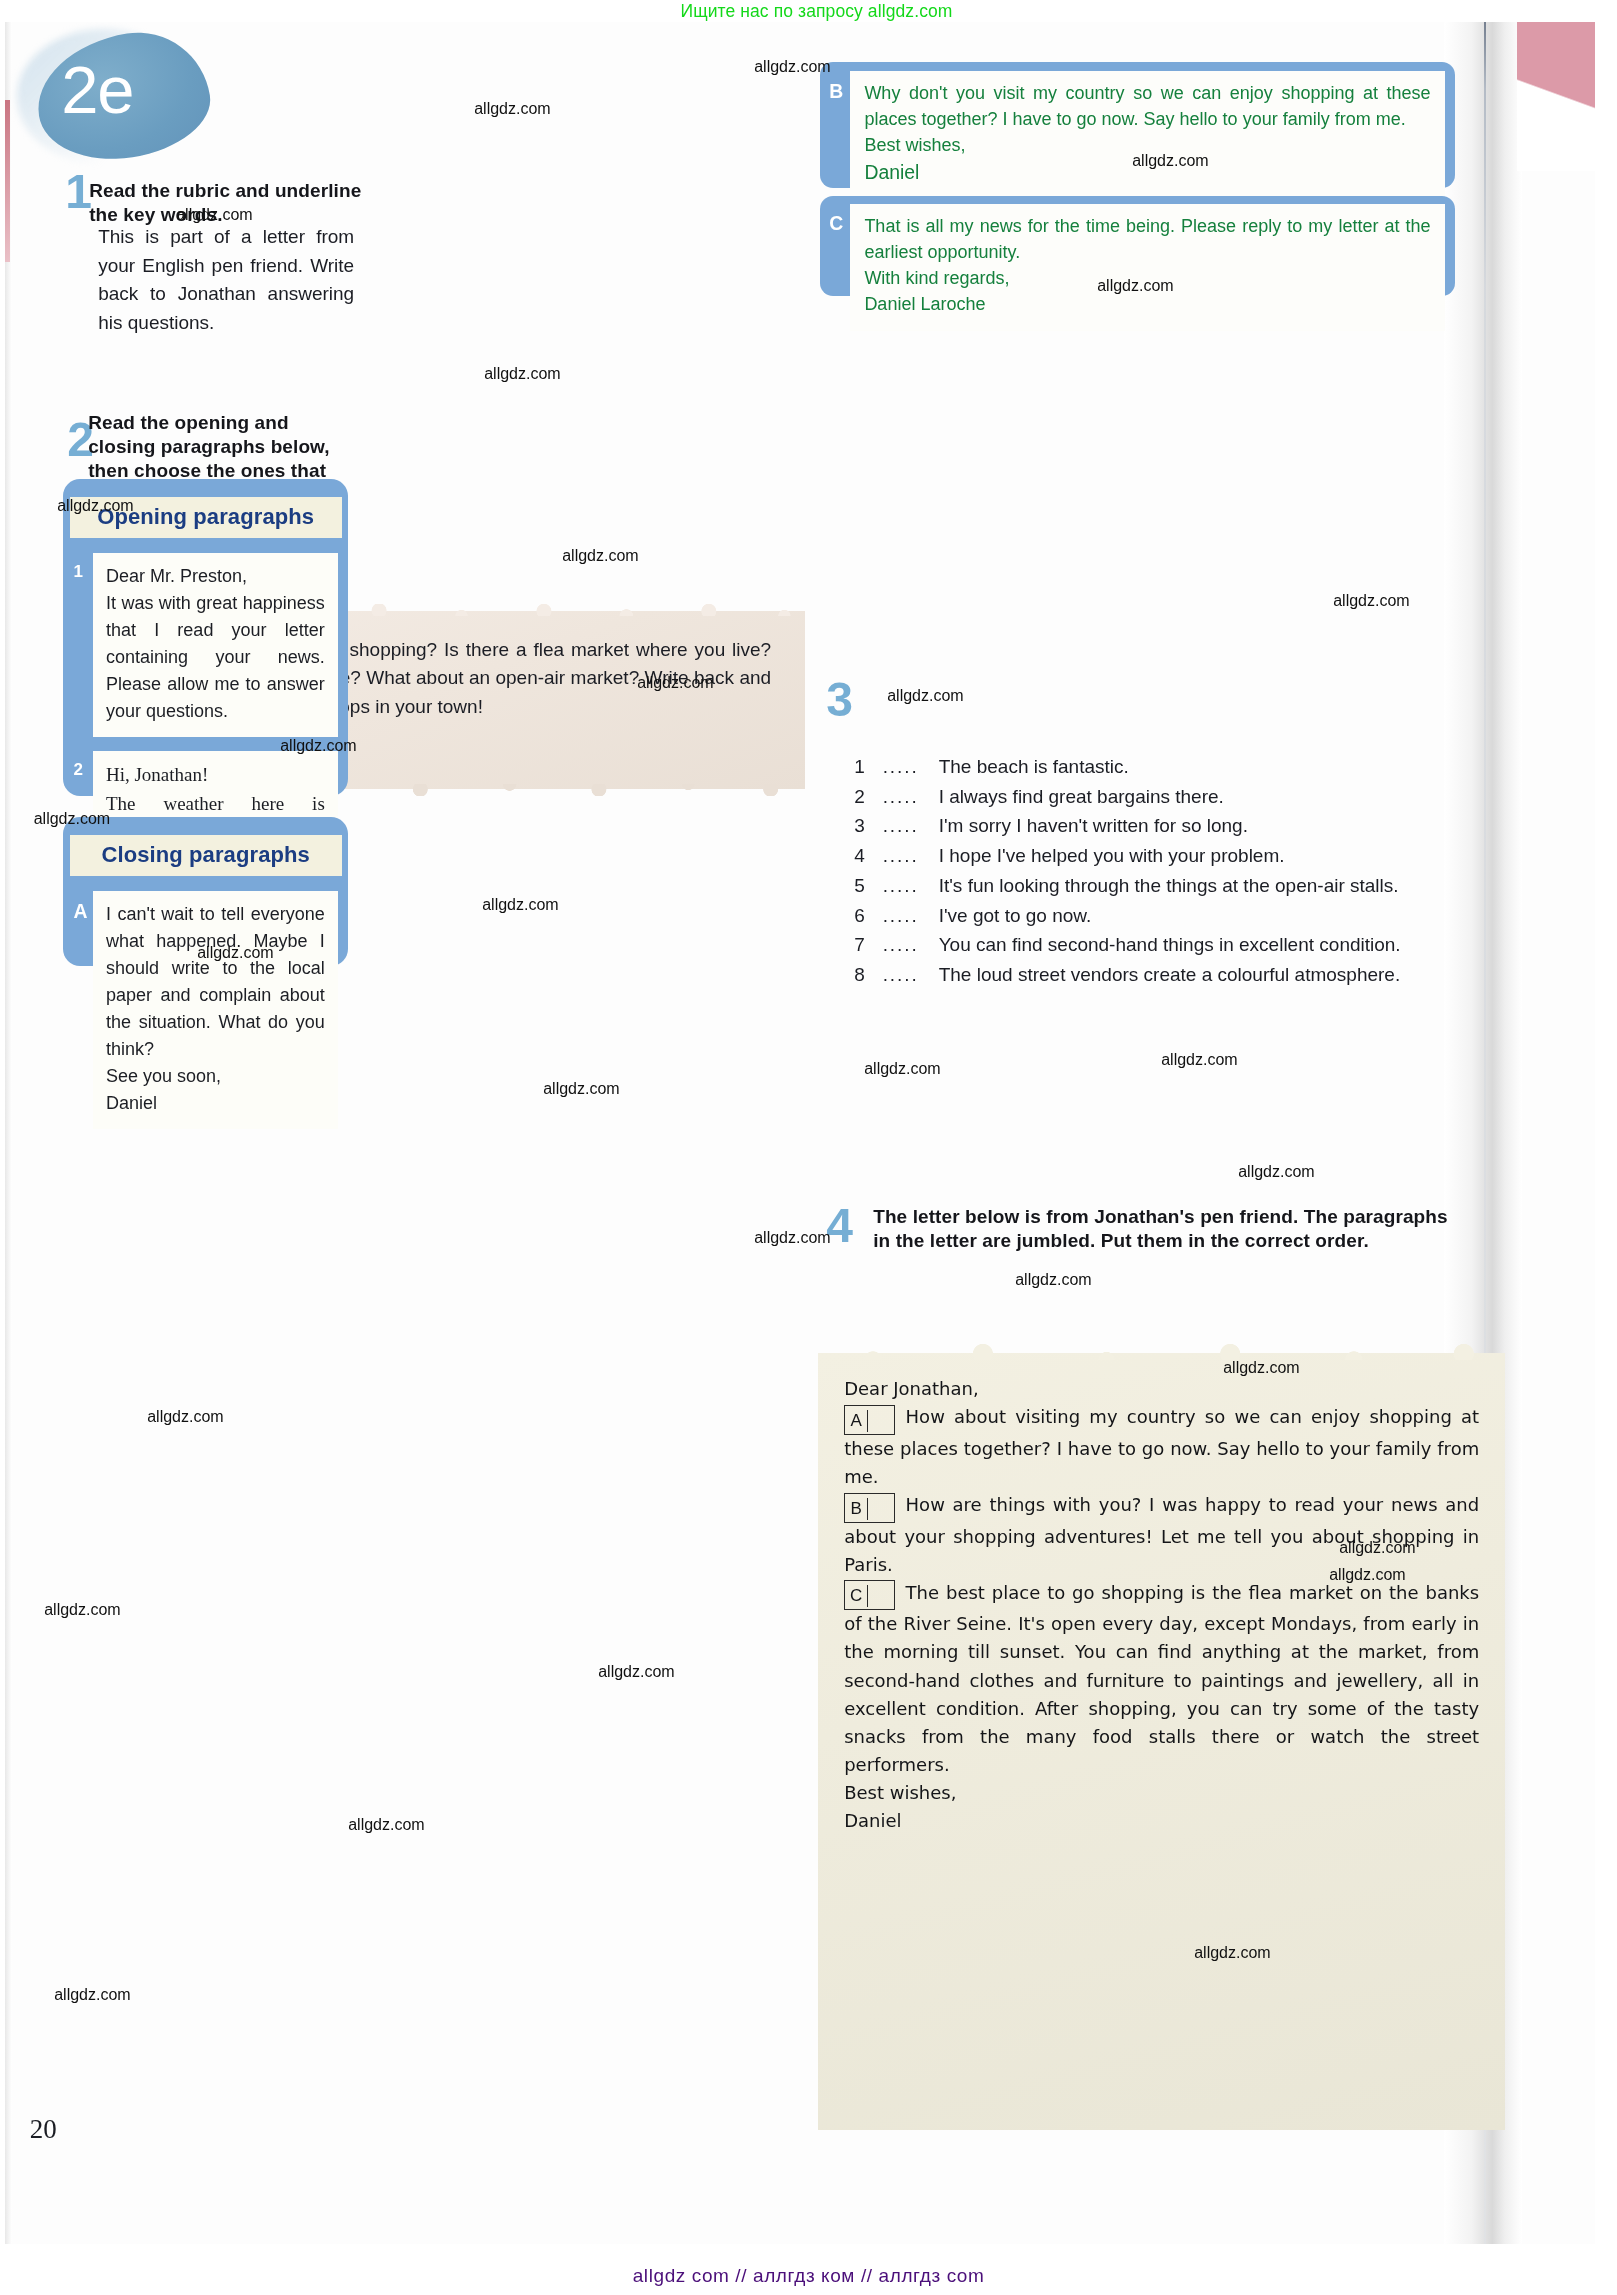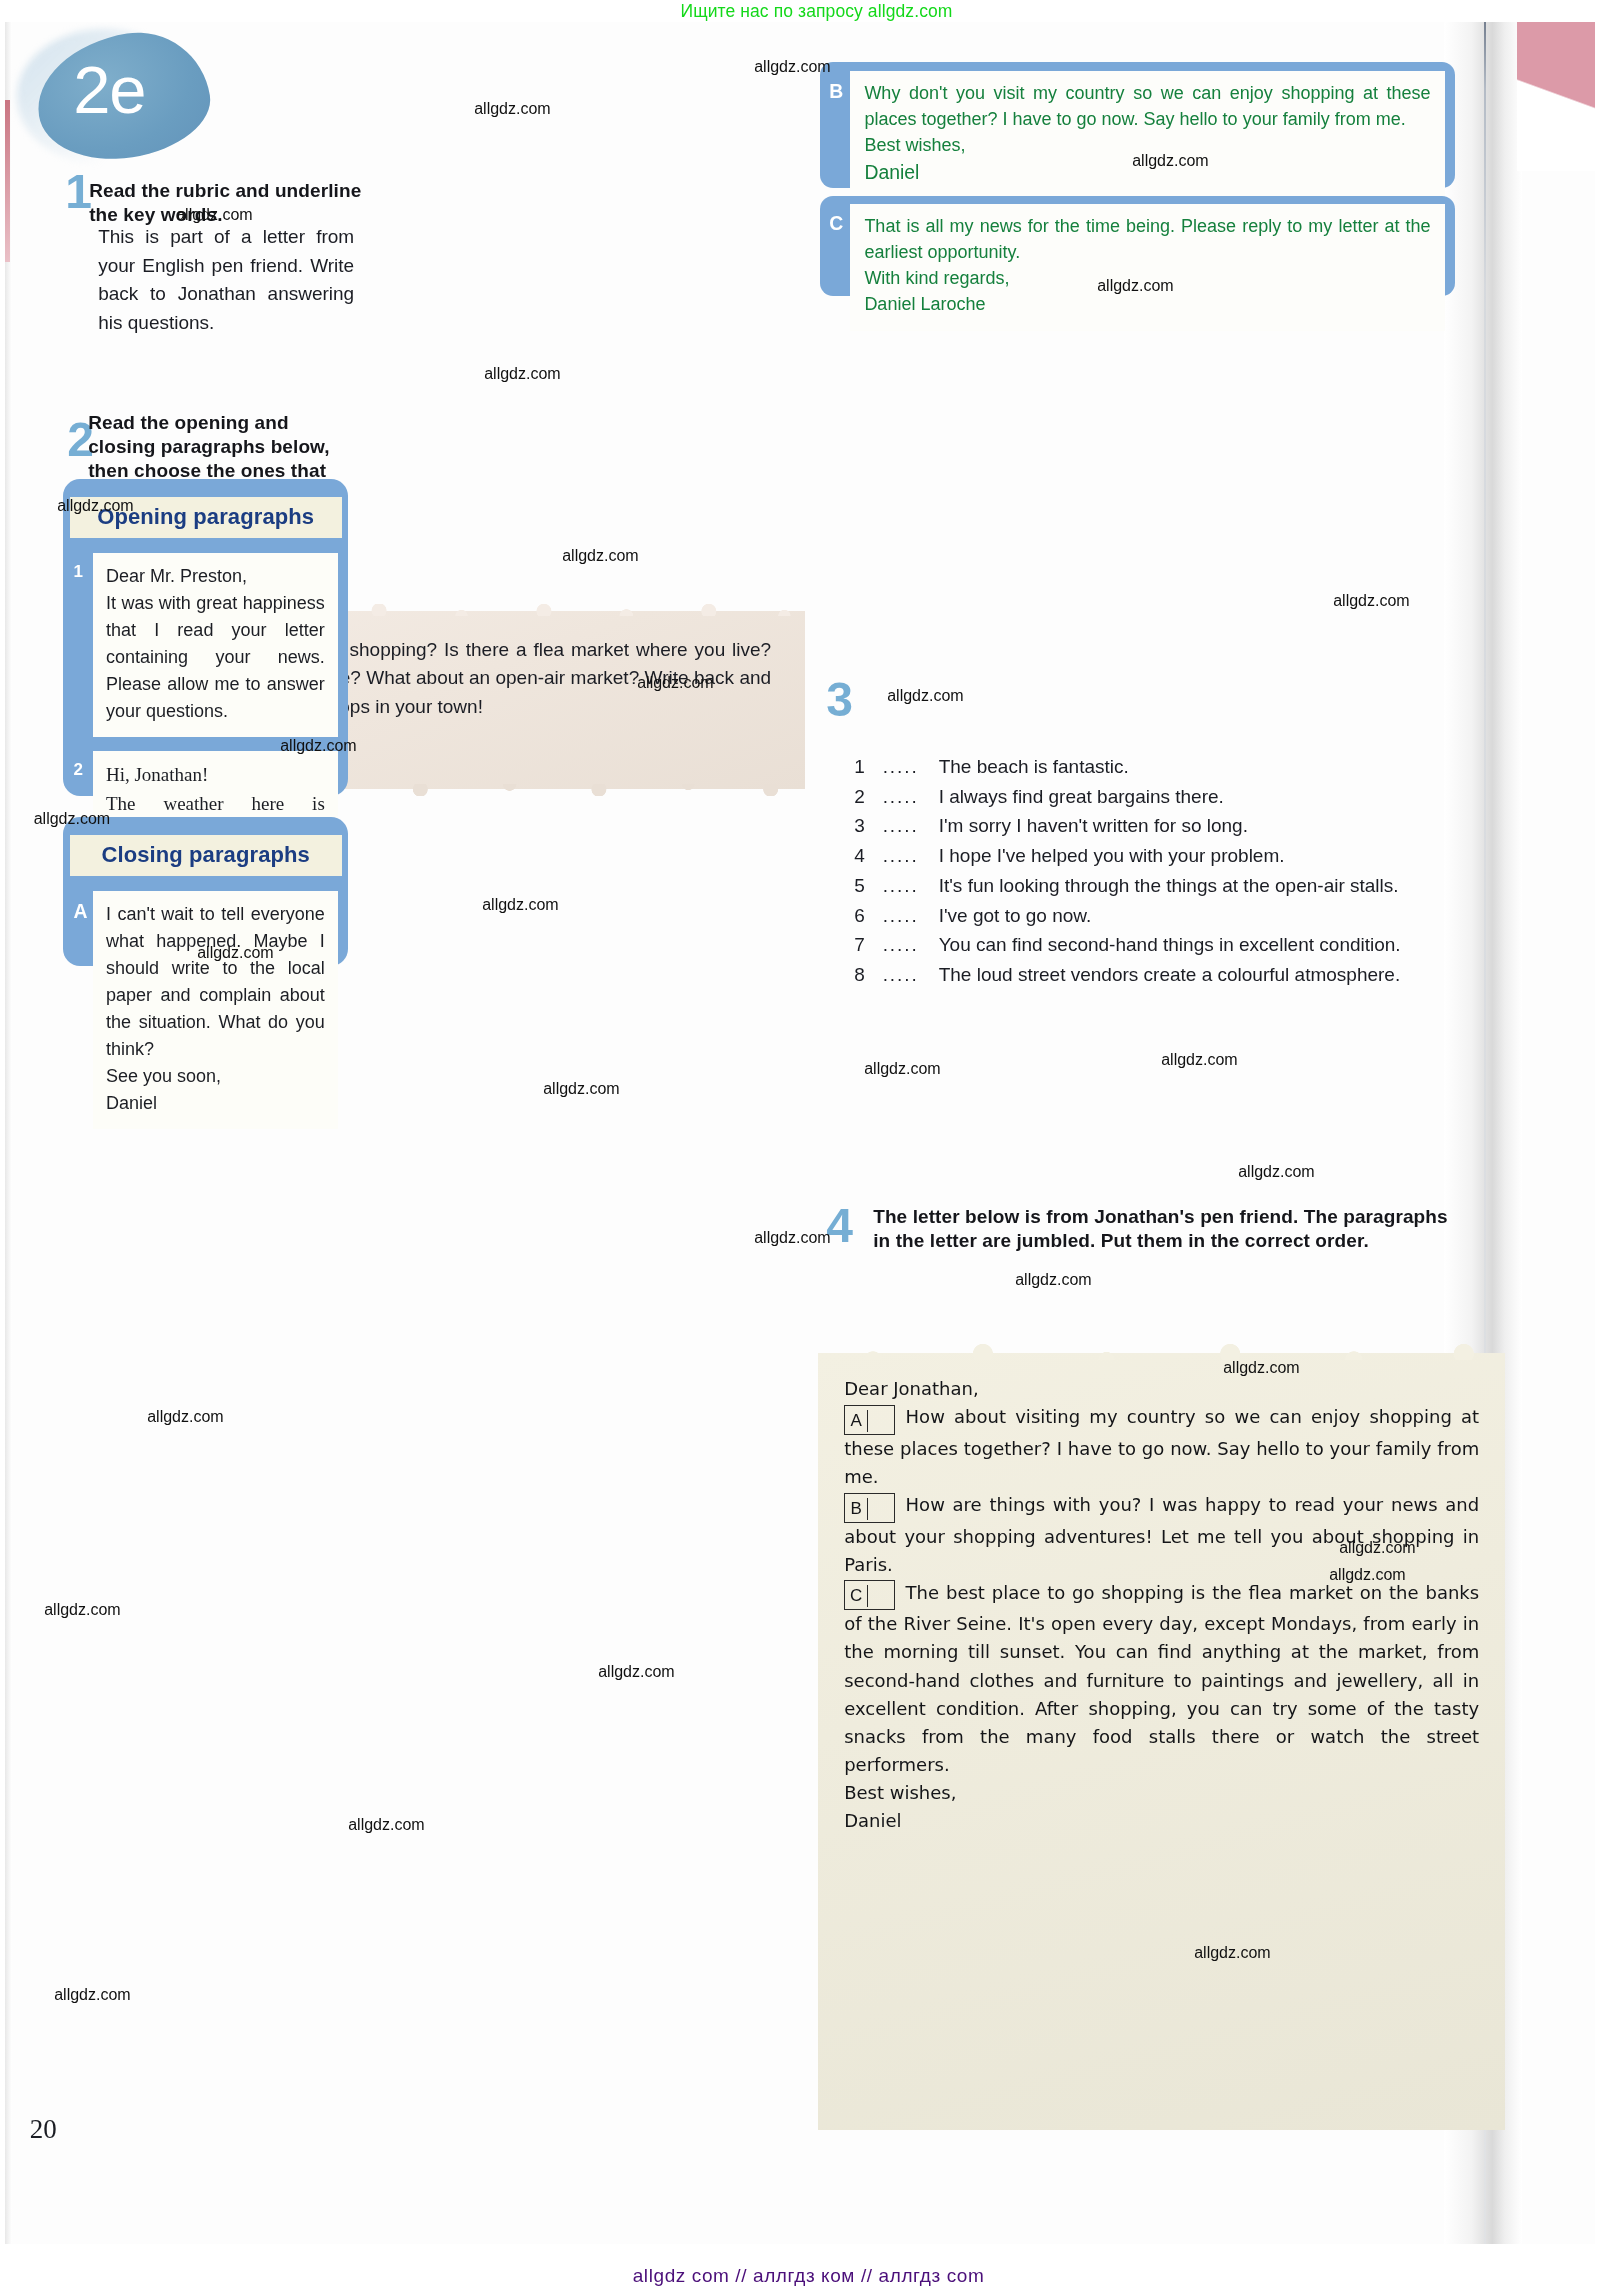--- a/index.html
+++ b/index.html
@@ -68,21 +68,20 @@
     position:absolute; left: 11.7px; top: 6.5px; width: 175px; height: 136px;
     background: linear-gradient(135deg,#cfe0ec 0%, rgba(255,255,255,0) 70%);
     border-radius:50%;
     filter: blur(3.9px);
   }
   .unit-label {
     position: absolute; left: 56px; top: 28.5px;
     color: #ffffff; font-size: 67px; font-weight: 400;
     font-family: "Liberation Sans", sans-serif;
     letter-spacing: -1.3px;
-    margin-left: 12px;
   }
 
   
   .ex-num {
     position: absolute;
     color: #76aed4; font-size: 48px; font-weight: 700; line-height: 1;
     font-family: "Liberation Sans", sans-serif;
   }
   .ex-head {
     position: absolute;

